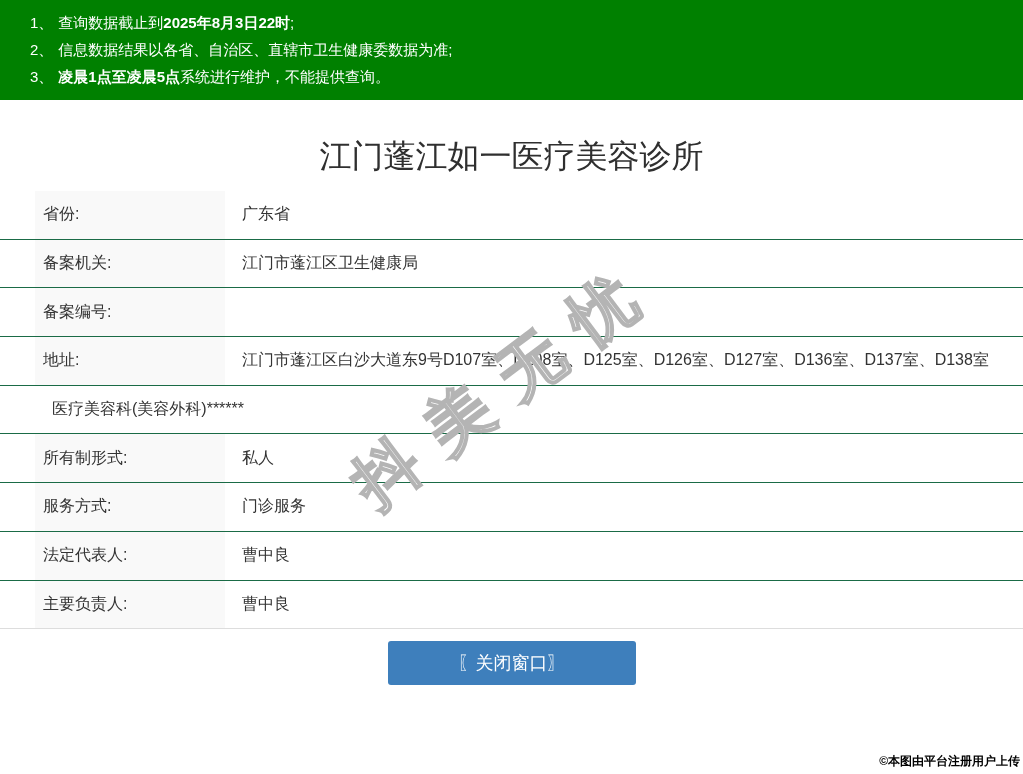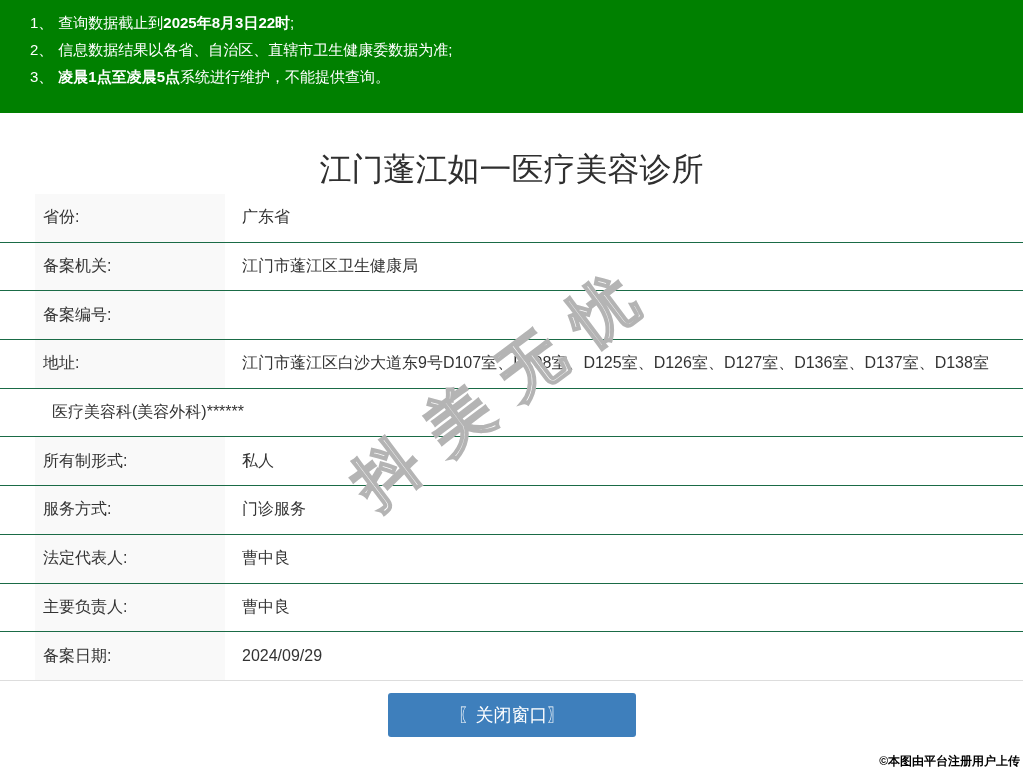--- a/index.html
+++ b/index.html
@@ -12,31 +12,31 @@
   *{box-sizing:border-box;}
   html,body{margin:0;padding:0;}
   body{
     width:1023px;height:774px;position:relative;overflow:hidden;
     background:#ffffff;
     font-family:"Liberation Sans","DejaVu Sans",sans-serif;
     color:#333;
   }
   
   .notice-bar{
-    width:100%;height:113px;background:var(--header-green);
+    width:100%;height:100px;background:var(--header-green);
     padding:9px 10px 0 30px;
   }
   .notice-line{
     color:#ffffff;font-size:15px;line-height:27px;white-space:nowrap;
   }
   .notice-line .num{margin-right:5px;}
   .notice-line b{font-weight:bold;}
   
   .page-title{
-    margin:40px 0 8px 0;
+    margin:40px 0 18px 0;
     font-size:32px;font-weight:400;line-height:33px;
     text-align:center;color:#2f2f2f;
   }
   
   .record-table{width:100%;}
   .record-table .row{
     display:flex;height:48.7px;align-items:stretch;
     border-bottom:1px solid var(--divider-green);
     padding-left:35px;
   }
@@ -119,24 +119,20 @@
     <div class="cell value">门诊服务</div>
   </div>
   <div class="row">
     <div class="cell label">法定代表人:</div>
     <div class="cell value">曹中良</div>
   </div>
   <div class="row">
     <div class="cell label">主要负责人:</div>
     <div class="cell value">曹中良</div>
   </div>
-  <div class="row">
-    <div class="cell label">备案日期:</div>
-    <div class="cell value">2024/09/29</div>
-  </div>
 </div>
 
 <div class="button-wrap">
   <button class="close-btn">〖关闭窗口〗</button>
 </div>
 
 <div class="watermark">抖美无忧</div>
 
 <div class="footer-note">©本图由平台注册用户上传</div>
 

